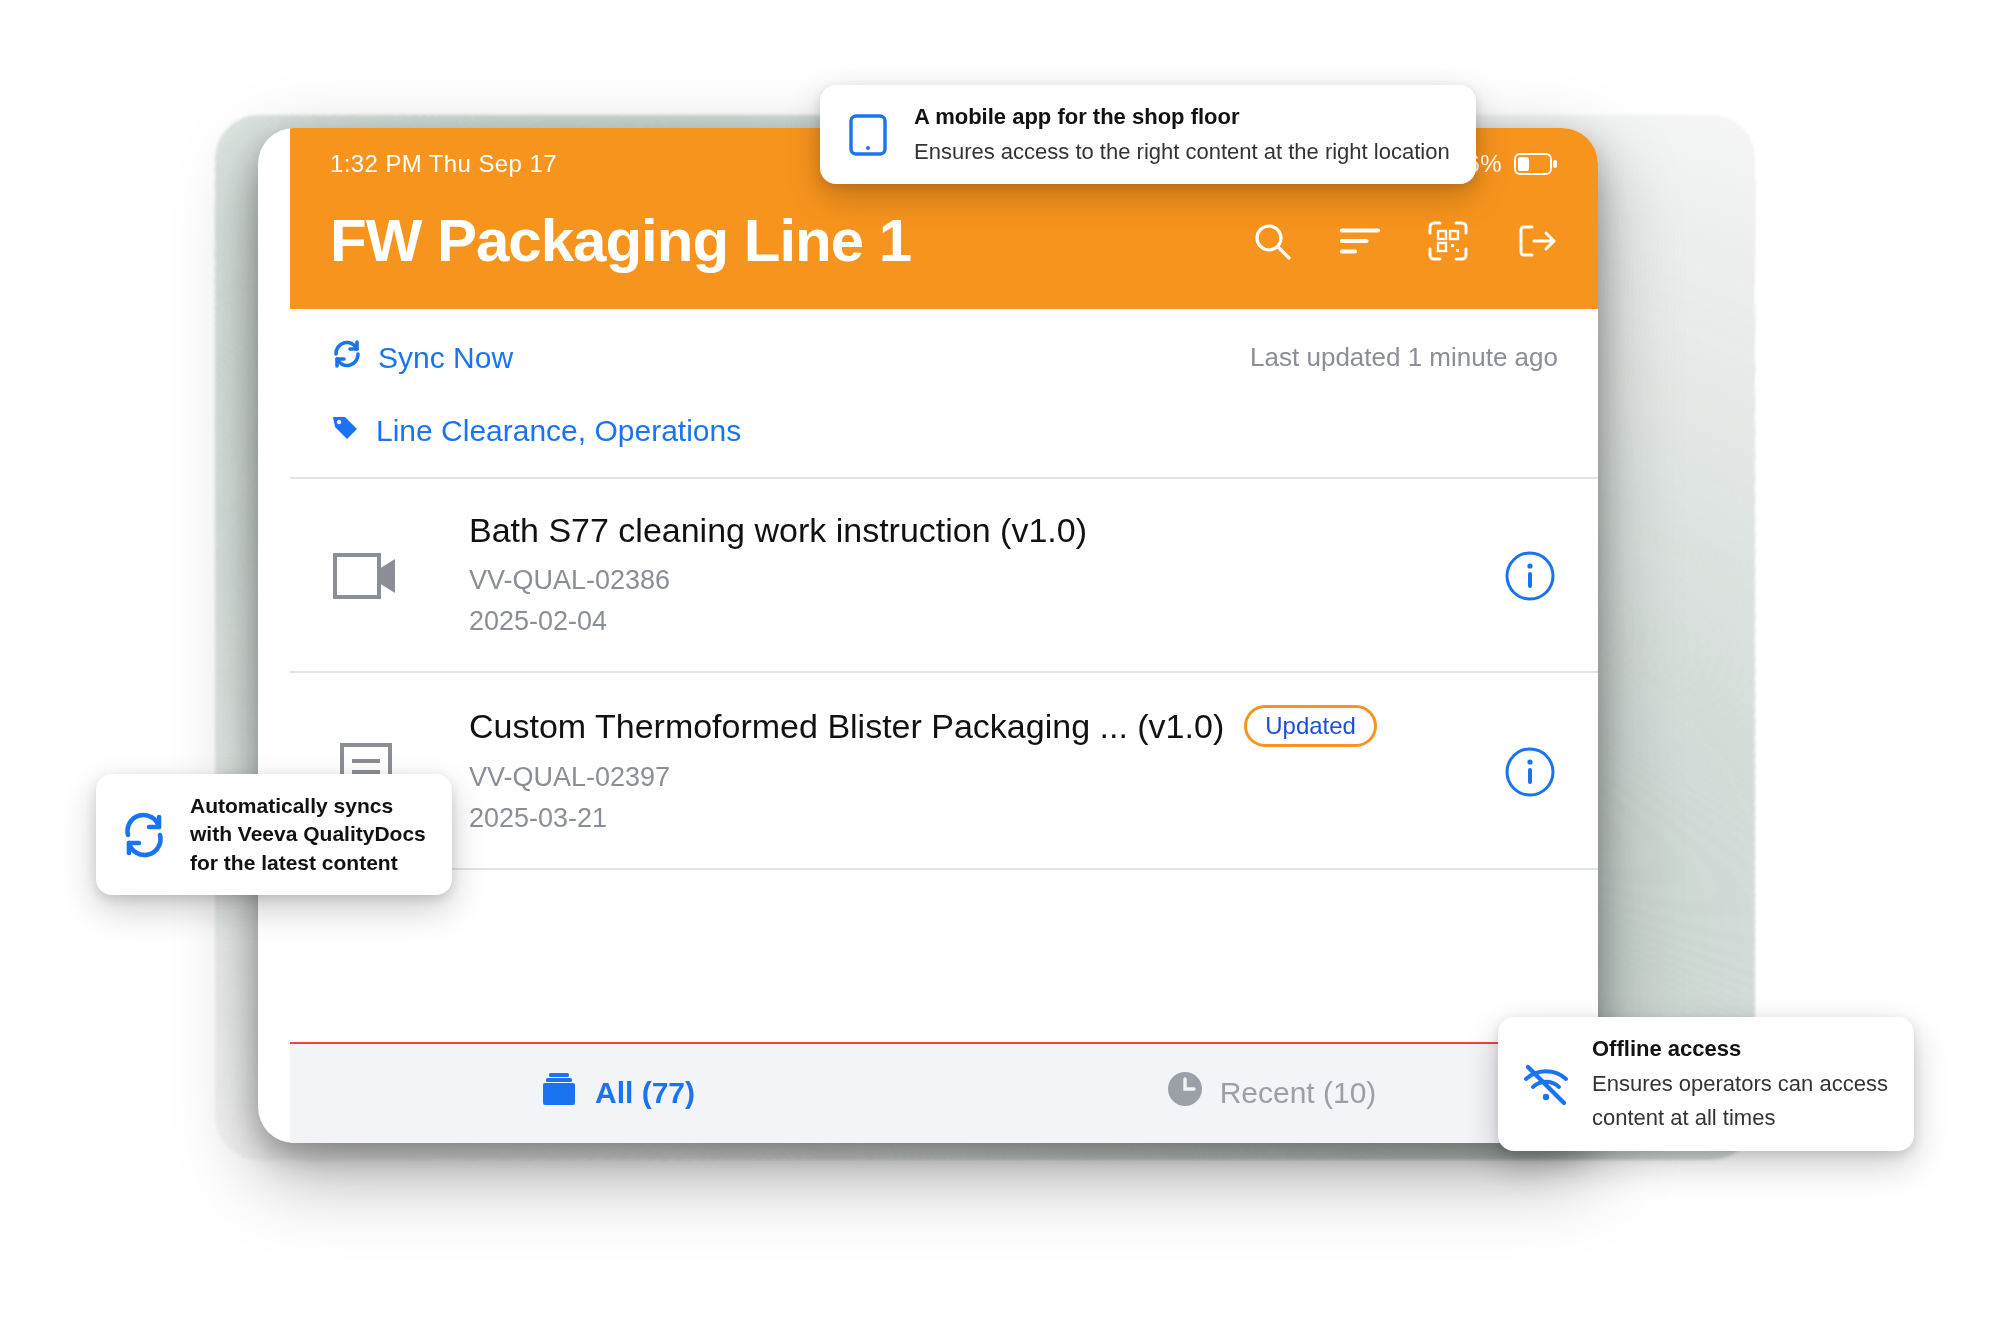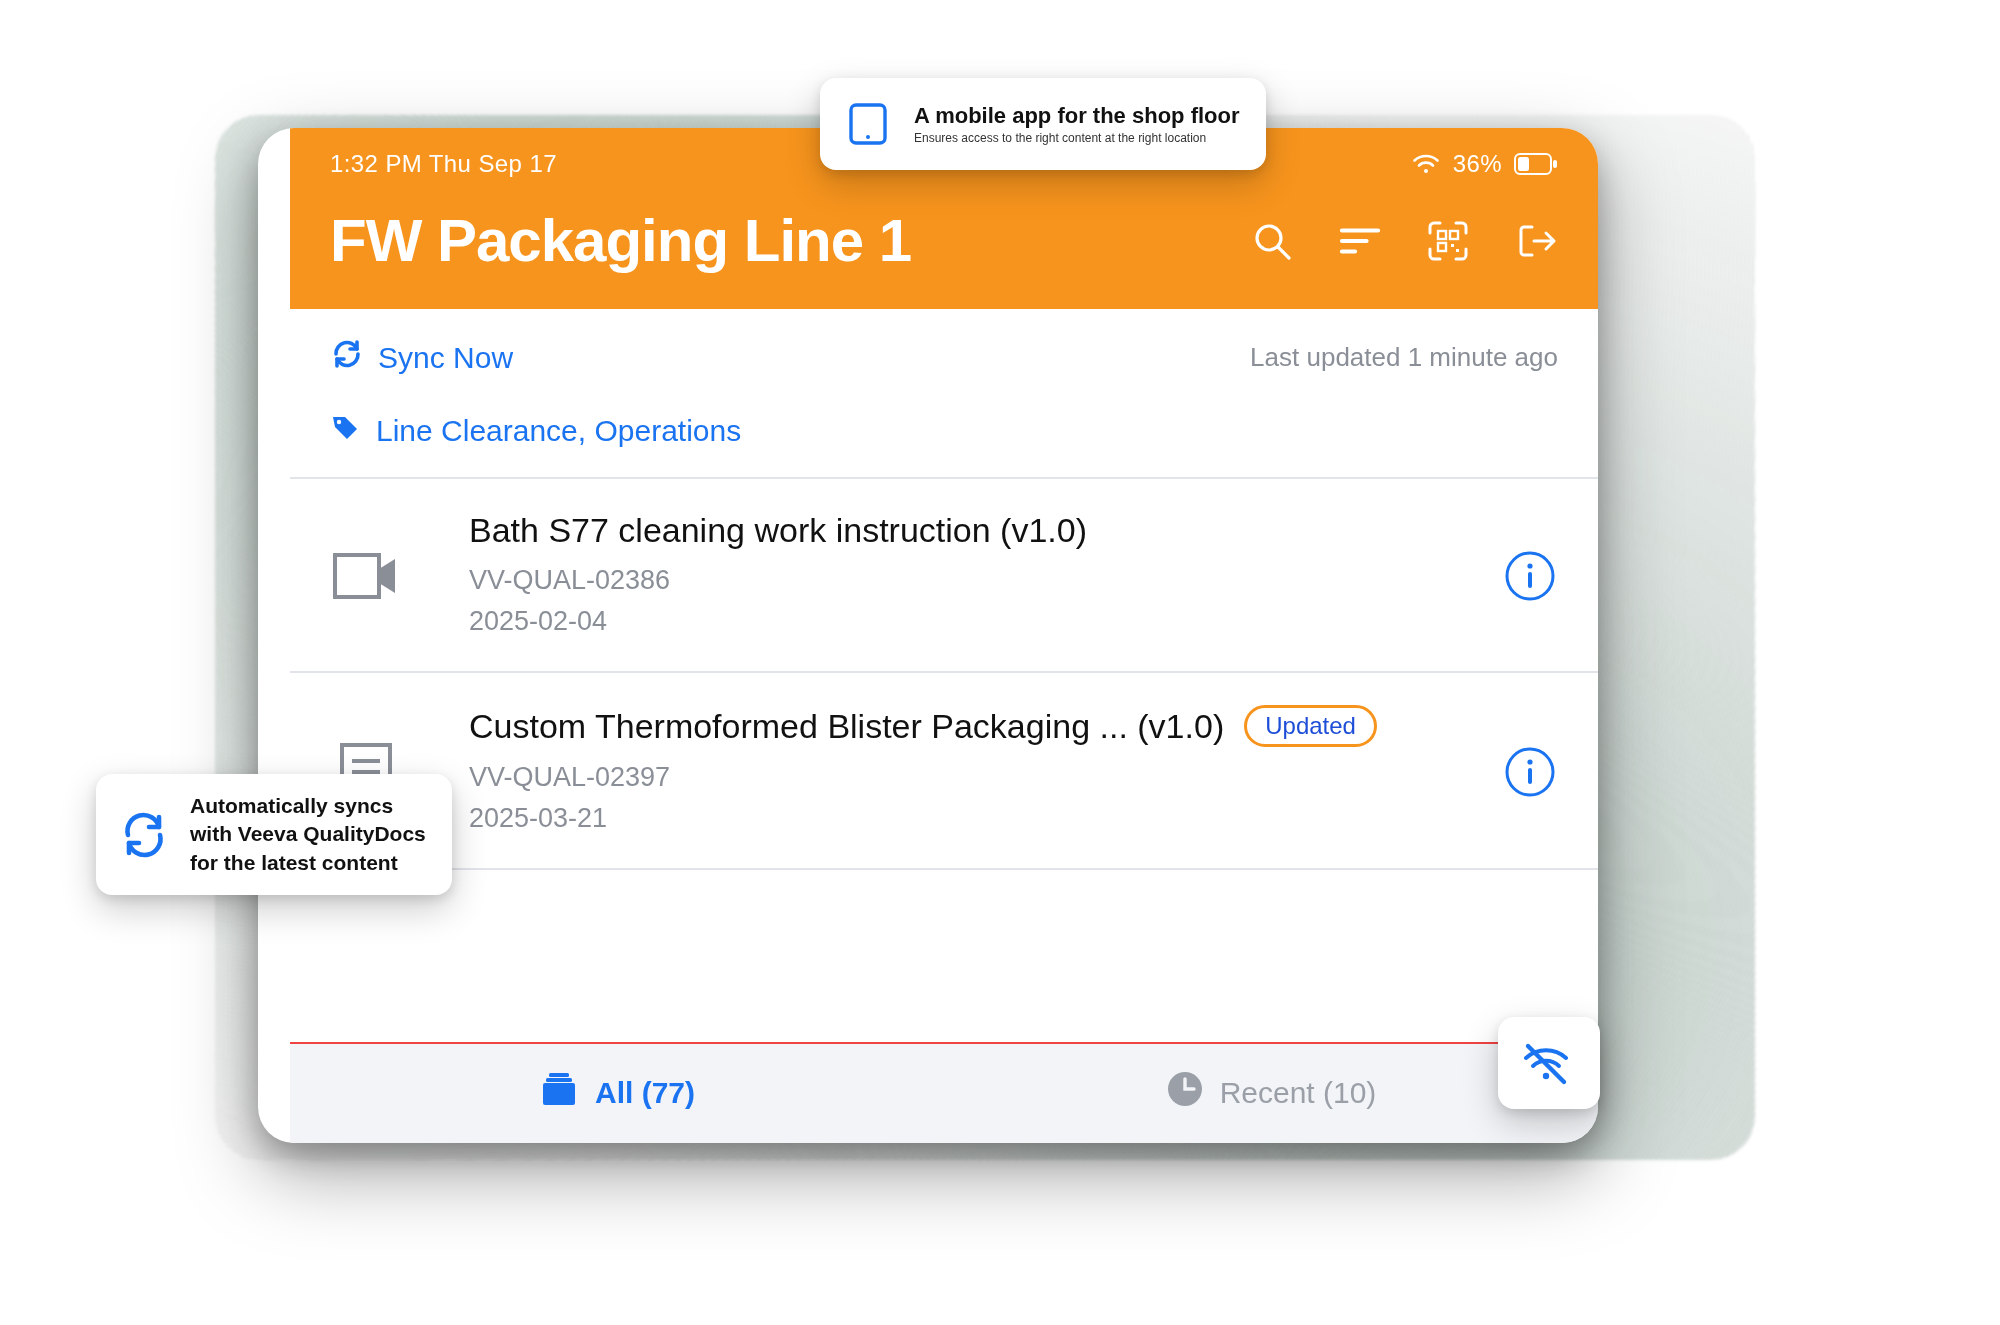--- a/index.html
+++ b/index.html
@@ -201,23 +201,23 @@
     gap: 18px;
     padding: 18px 26px 18px 20px;
   }
   .callout .cicon {
     width: 56px; height: 56px;
     flex: none;
     display: flex; align-items: center; justify-content: center;
   }
   .callout .ctext { line-height: 1.3; }
   .callout .ctitle { font-size: 22px; font-weight: 700; color: #111; }
-  .callout .csub { font-size: 12px; color: #333; margin-top: 0; }
-
-  .callout.top { left: 820px; top: 78px; }
+  .callout .csub { font-size: 22px; color: #333; margin-top: 6px; }
+
+  .callout.top { left: 820px; top: 85px; }
   .callout.left { left: 96px; top: 774px; }
   .callout.left .ctitle { font-size: 21px; line-height: 1.35; }
   .callout.right { left: 1498px; top: 1017px; }
 </style>
 </head>
 <body>
 
 <div class="backdrop"></div>
 
 <div class="tablet">
@@ -418,13 +418,18 @@
 
 <div class="callout right">
   <div class="cicon">
     <svg width="52" height="46" viewBox="0 0 52 46" fill="none">
       <path d="M6 18 A30 30 0 0 1 46 18" stroke="#1a73f0" stroke-width="4" stroke-linecap="round"></path>
       <path d="M13 26 A19 19 0 0 1 39 26" stroke="#1a73f0" stroke-width="4" stroke-linecap="round"></path>
       <circle cx="26" cy="36" r="3.2" fill="#1a73f0"></circle>
       <line x1="8" y1="6" x2="44" y2="42" stroke="#1a73f0" stroke-width="4.4" stroke-linecap="round"></line>
     </svg>
   </div>
+  <div class="ctext">
+    <div class="ctitle">Offline access</div>
+    <div class="csub">Ensures operators can access</div>
+    <div class="csub">content at all times</div>
+  </div>
 </div>
 
 </body></html>

